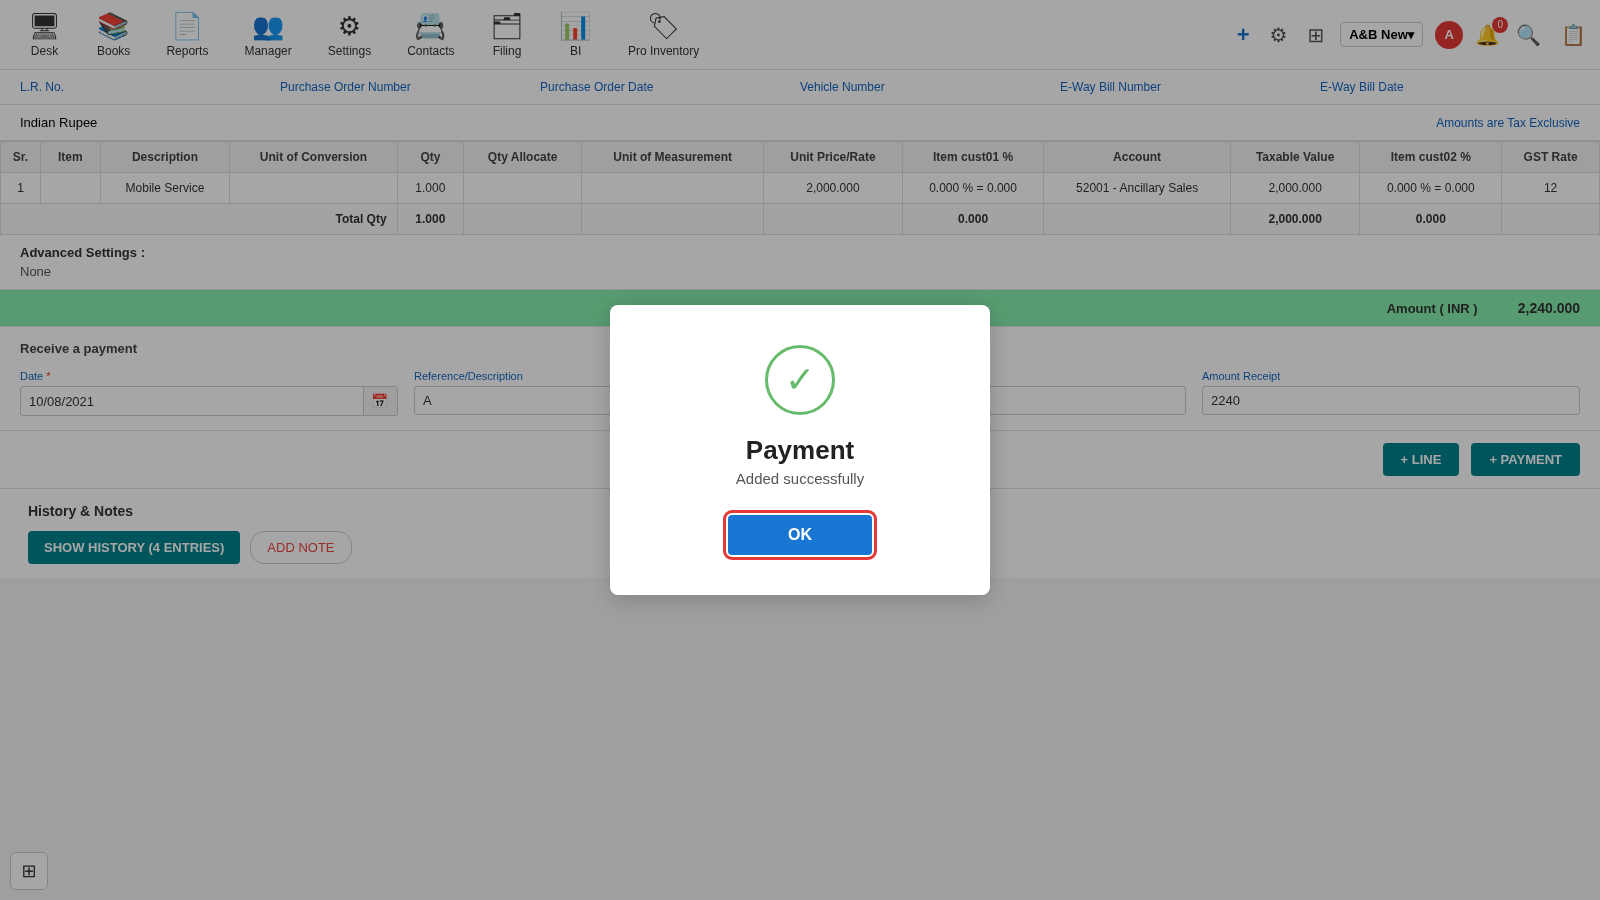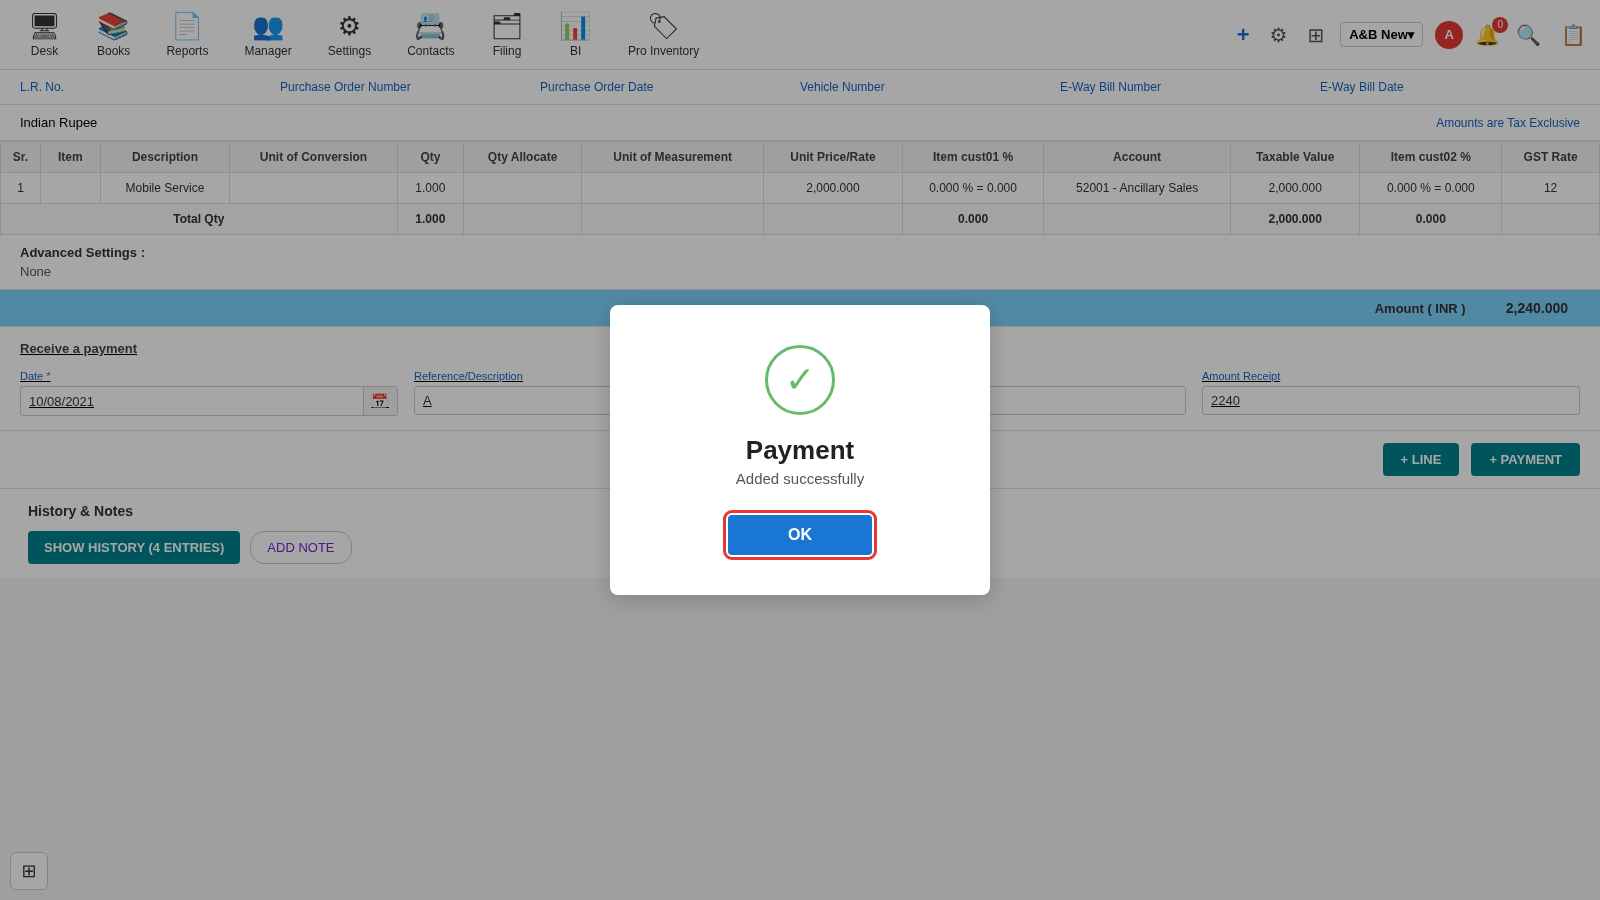--- a/index.html
+++ b/index.html
@@ -151,22 +151,22 @@
     .advanced-section {
       background: #fff;
       padding: 10px 20px;
       border-bottom: 1px solid #e0e0e0;
     }
     .advanced-title { font-weight: 600; color: #333; margin-bottom: 4px; }
     .advanced-value { color: #555; }
 
     
     .amount-section {
-      background: #7dd3fc;
-      padding: 10px 32px;
+      background: #86efac;
+      padding: 10px 20px;
       display: flex;
       justify-content: flex-end;
       border-bottom: 1px solid #e0e0e0;
     }
     .amount-box {
       display: flex;
       gap: 40px;
       align-items: center;
     }
     .amount-label { color: #333; font-weight: 600; }
@@ -183,21 +183,20 @@
       text-decoration: none;
       font-size: 13px;
       cursor: pointer;
     }
 
     
     .receive-payment-section {
       background: #fff;
       padding: 14px 20px;
       border-bottom: 1px solid #e0e0e0;
-      text-decoration: underline;
     }
     .section-title { font-weight: 600; color: #444; margin-bottom: 14px; font-size: 13px; }
     .form-row {
       display: flex;
       gap: 16px;
     }
     .form-group {
       display: flex;
       flex-direction: column;
       flex: 1;
@@ -273,21 +272,21 @@
       color: #fff;
       border: none;
       border-radius: 4px;
       padding: 8px 16px;
       font-size: 13px;
       cursor: pointer;
       font-weight: 600;
     }
     .btn-add-note {
       background: #fff;
-      color: #6d28d9;
+      color: #ef4444;
       border: 1px solid #ccc;
       border-radius: 14px;
       padding: 8px 16px;
       font-size: 13px;
       cursor: pointer;
     }
 
     
     .bottom-left-icon {
       position: fixed;
@@ -497,21 +496,21 @@
           <td></td>
           <td></td>
           <td>2,000.000</td>
           <td>0.000 % = 0.000</td>
           <td>52001 - Ancillary Sales</td>
           <td>2,000.000</td>
           <td>0.000 % = 0.000</td>
           <td>12</td>
         </tr>
         <tr class="total-row">
-          <td colspan="4" style="text-align:center;">Total Qty</td>
+          <td colspan="4" style="text-align:right;">Total Qty</td>
           <td>1.000</td>
           <td></td>
           <td></td>
           <td></td>
           <td>0.000</td>
           <td></td>
           <td>2,000.000</td>
           <td>0.000</td>
           <td></td>
         </tr>

